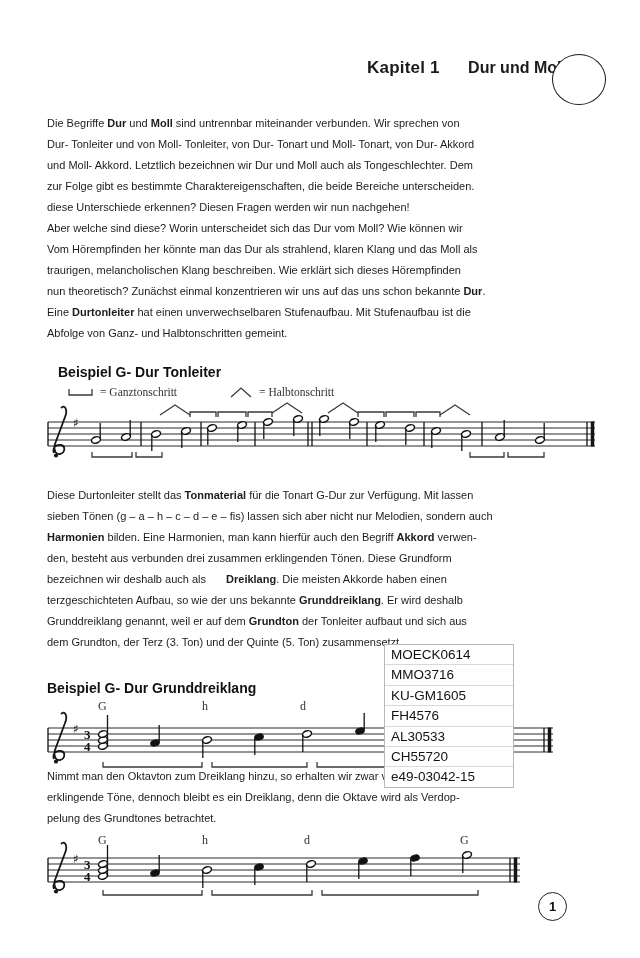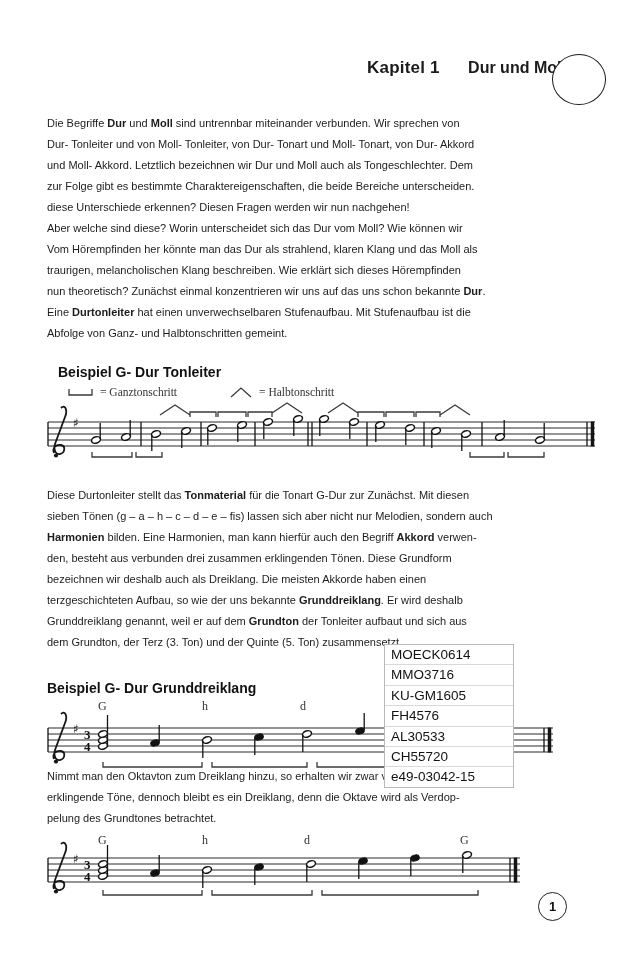--- a/index.html
+++ b/index.html
@@ -173,25 +173,25 @@
 
   <g class="bk">
     <path d="M120,17 L135,7 L150,17"></path>
       <path d="M232,15 L247,5 L262,15"></path>
     <path d="M288,15 L303,5 L318,15"></path>
       <path d="M400,17 L415,7 L430,17"></path>
   </g>
 </svg>
 
 <div class="abs para" style="left:47px;top:489px;">
-    <div class="tl"><span>Diese Durtonleiter stellt das </span><span style="font-weight: bold;">Tonmaterial</span><span> für die Tonart G-Dur zur Zunächst. Mit diesen</span></div>
+    <div class="tl"><span>Diese Durtonleiter stellt das </span><span style="font-weight: bold;">Tonmaterial</span><span> für die Tonart G-Dur zur Verfügung. Mit lassen</span></div>
     <div class="tl"><span>sieben Tönen (g – a – h – c – d – e – fis) lassen sich aber nicht nur Melodien, sondern auch</span></div>
     <div class="tl"><span style="font-weight: bold;">Harmonien</span><span> bilden. Eine Harmonien, man kann hierfür auch den Begriff </span><span style="font-weight: bold;">Akkord</span><span> verwen-</span></div>
     <div class="tl"><span>den, besteht aus verbunden drei zusammen erklingenden Tönen. Diese Grundform</span></div>
-    <div class="tl"><span>bezeichnen wir deshalb auch als </span><span style="font-weight: normal;">Dreiklang</span><span>. Die meisten Akkorde haben einen</span></div>
+    <div class="tl"><span>bezeichnen wir deshalb auch als </span><span style="font-weight: bold; margin-left: 17px;">Dreiklang</span><span>. Die meisten Akkorde haben einen</span></div>
     <div class="tl"><span>terzgeschichteten Aufbau, so wie der uns bekannte </span><span style="font-weight: bold;">Grunddreiklang</span><span>. Er wird deshalb</span></div>
     <div class="tl"><span>Grunddreiklang genannt, weil er auf dem </span><span style="font-weight: bold;">Grundton</span><span> der Tonleiter aufbaut und sich aus</span></div>
     <div class="tl"><span>dem Grundton, der Terz (3. Ton) und der Quinte (5. Ton) zusammensetzt.</span></div>
   </div>
 
 <div class="abs sec-heading" style="left:47px;top:680px;">Beispiel G- Dur Grunddreiklang</div>
 
 <svg class="abs" style="left:40px;top:698px;" width="520" height="74" viewBox="0 0 520 74">
   <g>
     <line class="sl" x1="8" y1="30" x2="513" y2="30"></line>

